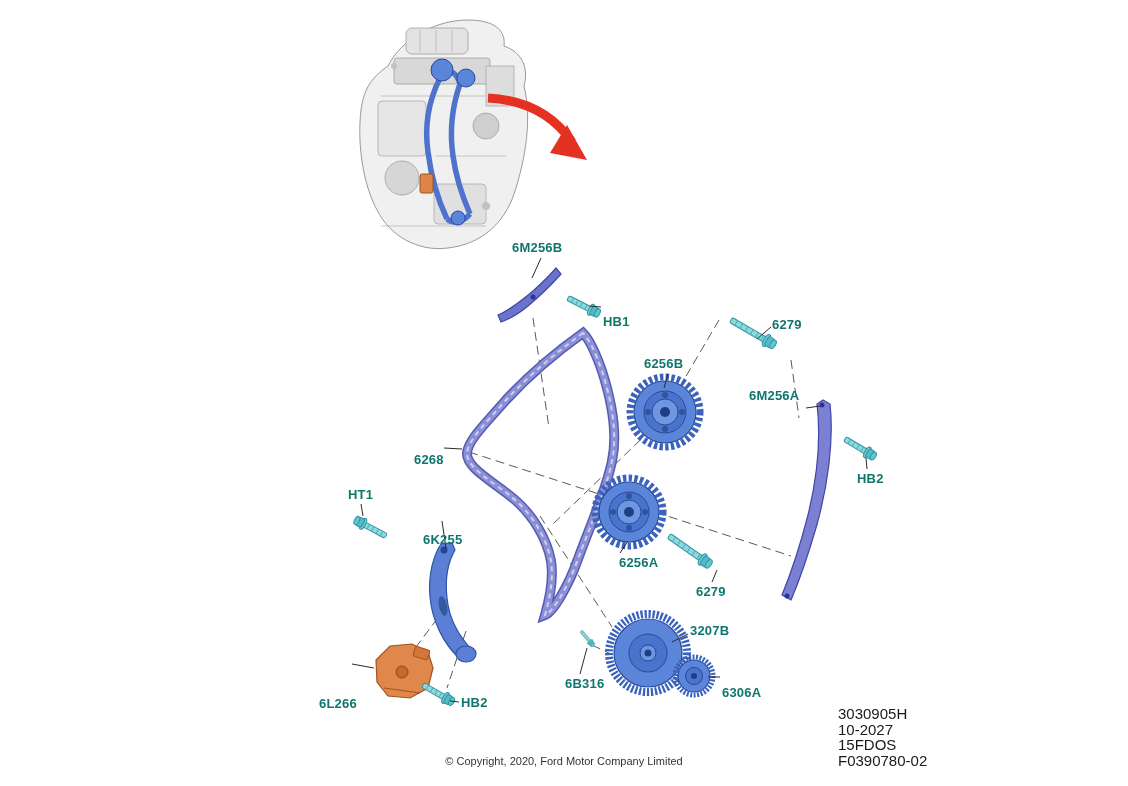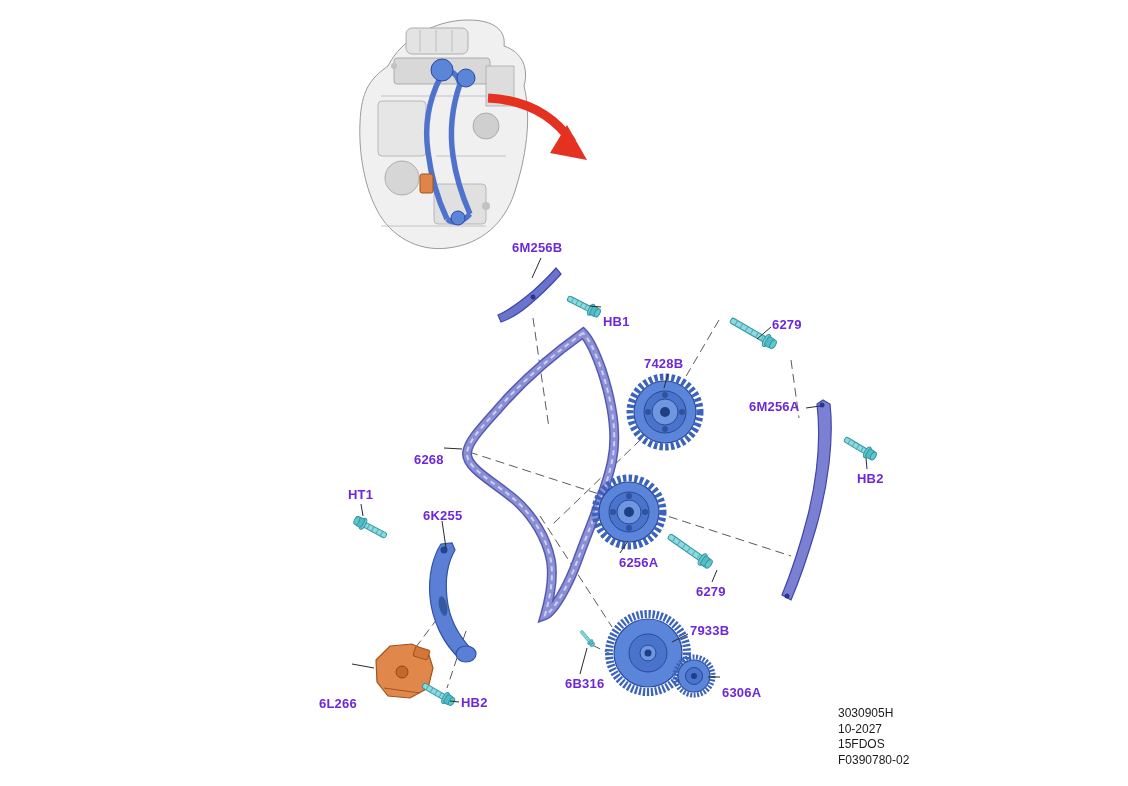--- a/index.html
+++ b/index.html
@@ -3,25 +3,25 @@
 <meta charset="utf-8">
 <style>
   html,body{margin:0;padding:0}
   body{
     width:1128px;height:786px;position:relative;overflow:hidden;
     background:#ffffff;font-family:"Liberation Sans",sans-serif;
   }
   .canvas{position:absolute;inset:0}
   svg.diagram{position:absolute;left:0;top:0}
   .label{
-    position:absolute;font-size:13px;font-weight:bold;color:#6d28d9;
+    position:absolute;font-size:13px;font-weight:bold;color:#0f766e;
     white-space:nowrap;cursor:pointer;letter-spacing:.2px;
   }
   .docblock{
-    position:absolute;left:838px;top:706px;font-size:12px;color:#1a1a1a;
+    position:absolute;left:838px;top:706px;font-size:15px;color:#1a1a1a;
     line-height:15.5px;
   }
   .copyright{
     position:absolute;left:0;top:755px;width:100%;text-align:center;
     font-size:11px;color:#333;
   }
 </style>
 </head>
 <body>
 
@@ -182,35 +182,36 @@
       <line x1="459" y1="702" x2="450" y2="701"></line>
       <line x1="580" y1="674" x2="587" y2="648"></line>
       <line x1="688" y1="634" x2="672" y2="642"></line>
       <line x1="720" y1="677" x2="708" y2="677"></line>
     </g>
   </svg>
 
   <div class="label" style="left:512px;top:240px">6M256B</div>
   <div class="label" style="left:603px;top:314px">HB1</div>
   <div class="label" style="left:772px;top:317px">6279</div>
-  <div class="label" style="left:644px;top:356px">7428B</div>
-  <div class="label" style="left:749px;top:399px">6M256A</div>
+  <div class="label" style="left:644px;top:356px">6256B</div>
+  <div class="label" style="left:749px;top:388px">6M256A</div>
   <div class="label" style="left:857px;top:471px">HB2</div>
   <div class="label" style="left:414px;top:452px">6268</div>
   <div class="label" style="left:348px;top:487px">HT1</div>
-  <div class="label" style="left:423px;top:508px">6K255</div>
+  <div class="label" style="left:423px;top:532px">6K255</div>
   <div class="label" style="left:619px;top:555px">6256A</div>
   <div class="label" style="left:696px;top:584px">6279</div>
   <div class="label" style="left:319px;top:696px">6L266</div>
   <div class="label" style="left:461px;top:695px">HB2</div>
   <div class="label" style="left:565px;top:676px">6B316</div>
-  <div class="label" style="left:690px;top:623px">7933B</div>
+  <div class="label" style="left:690px;top:623px">3207B</div>
   <div class="label" style="left:722px;top:685px">6306A</div>
 
   <div class="docblock">
     <div>3030905H</div>
     <div>10-2027</div>
     <div>15FDOS</div>
     <div>F0390780-02</div>
   </div>
 
+  <div class="copyright">© Copyright, 2020, Ford Motor Company Limited</div>
 
 </div>
 
 </body></html>

